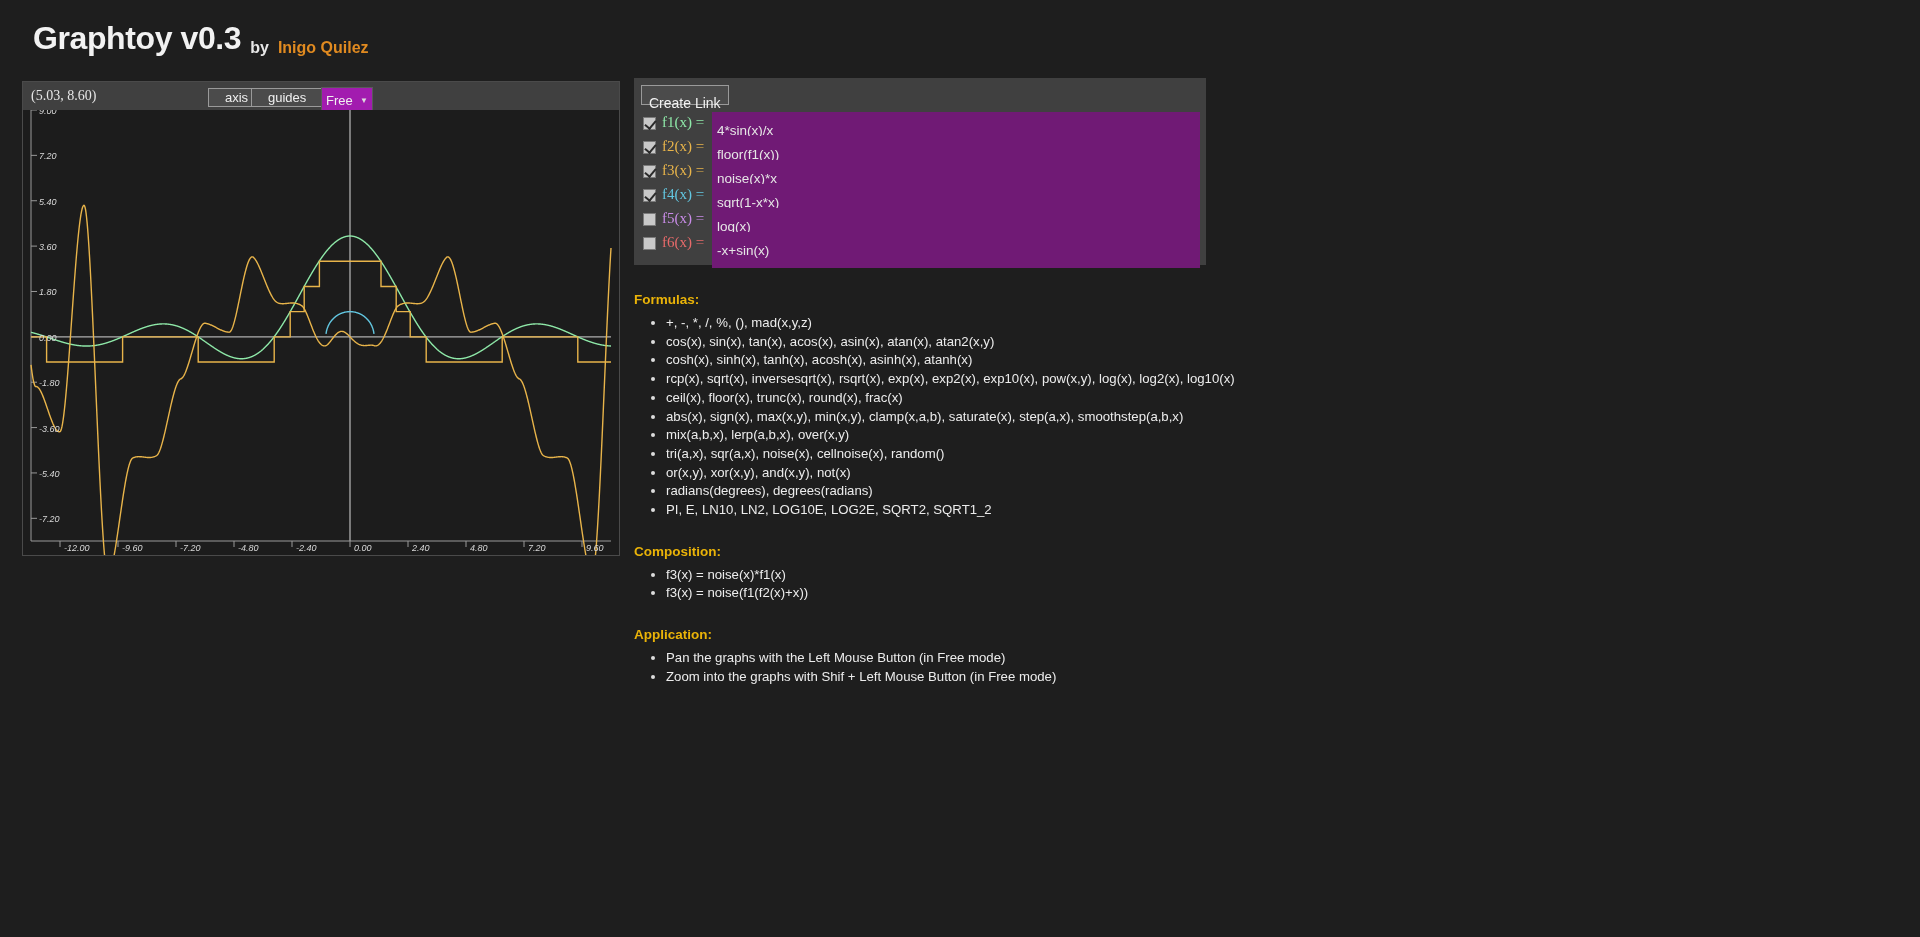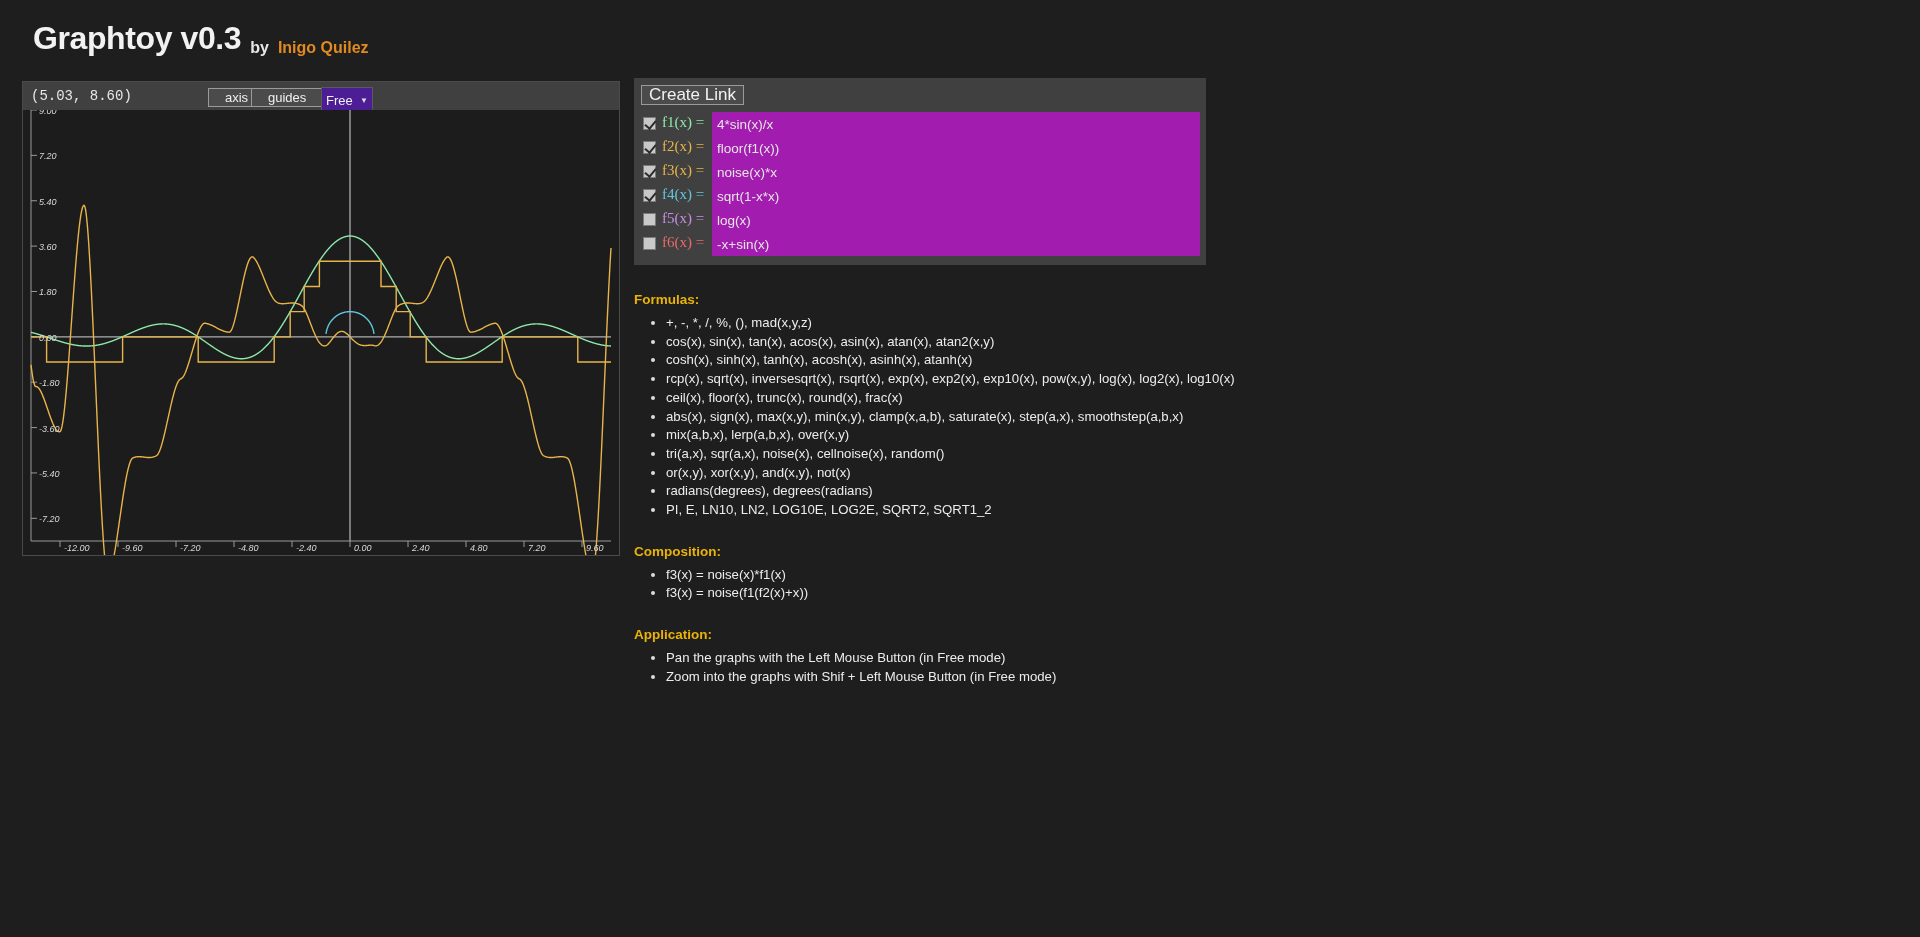--- a/index.html
+++ b/index.html
@@ -53,42 +53,42 @@
   .graph-toolbar {
     position: relative;
     height: 28px;
     background: #404040;
   }
   .coords {
     position: absolute;
     left: 8px; top: 6px;
     font-size: 14px;
     color: #e6e6e6;
-    font-family: Liberation Mono, monospace;
+    font-family: Liberation Serif, serif;
   }
   .tbtn {
     position: absolute;
     top: 6px;
     height: 19px;
     padding: 0 16px;
     background: #4b4b4b;
     border: 1px solid #9a9a9a;
     color: #f0f0f0;
     font-size: 13px;
     line-height: 17px;
     cursor: pointer;
     font-family: "Liberation Sans", sans-serif;
   }
   .tbtn-axis { left: 185px; }
   .tbtn-guides { left: 228px; }
   .modeselect {
     position: absolute;
     left: 298px; top: 5px;
     width: 52px; height: 21px;
-    background: #4c1d95;
+    background: #a21caf;
     border: 1px solid #5a5a5a;
     color: #f0f0f0;
     font-size: 13px;
     padding: 12px 4px;
     cursor: pointer;
     display: flex;
     align-items: center;
     justify-content: space-between;
     font-family: "Liberation Sans", sans-serif;
   }
@@ -111,25 +111,25 @@
   .fn-panel {
     position: absolute;
     left: 634px; top: 78px;
     width: 572px; height: 187px;
     background: #404040;
   }
   .createlink {
     position: absolute;
     left: 7px; top: 7px;
     height: 20px;
-    padding: 0 7px;
+    padding: 8px 7px;
     background: #4b4b4b;
     border: 1px solid #9a9a9a;
     color: #f2f2f2;
-    font-size: 17px;
+    font-size: 14px;
     line-height: 18px;
     cursor: pointer;
     font-family: "Liberation Sans", sans-serif;
   }
   .fn-rows {
     position: absolute;
     left: 0; top: 34px;
     width: 572px;
   }
   .fn-row {
@@ -160,26 +160,26 @@
     left: 28px; top: 2px;
     width: 52px;
     font-size: 15px;
     color: #e9e9e9;
     font-family: "Liberation Serif", serif;
   }
   .fn-input {
     position: absolute;
     left: 78px; top: 0px;
     width: 488px; height: 21px;
-    background: #a21caf;
+    background: #701a75;
     border: none;
     outline: none;
     color: #e6e6e6;
     font-size: 13.5px;
-    padding: 12px 5px;
+    padding: 18px 5px;
     font-family: "Liberation Sans", sans-serif;
   }
 
   
   .docs {
     position: absolute;
     left: 634px; top: 292px;
     width: 1260px;
     color: #f0f0f0;
   }

